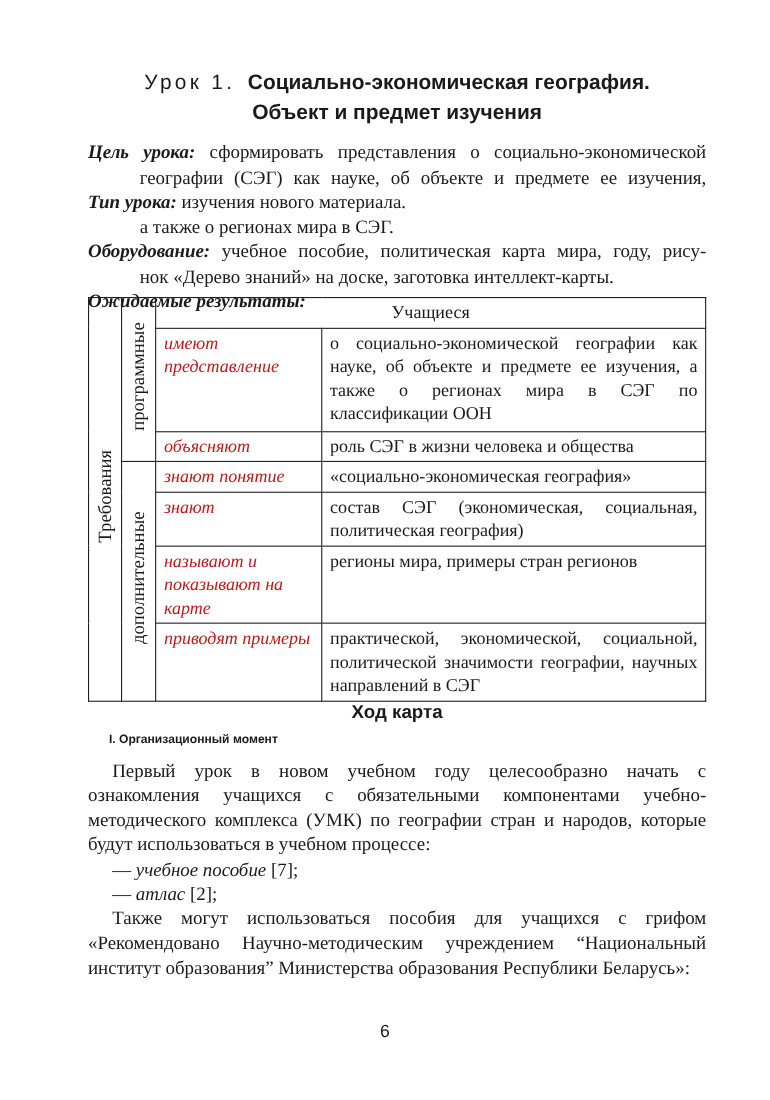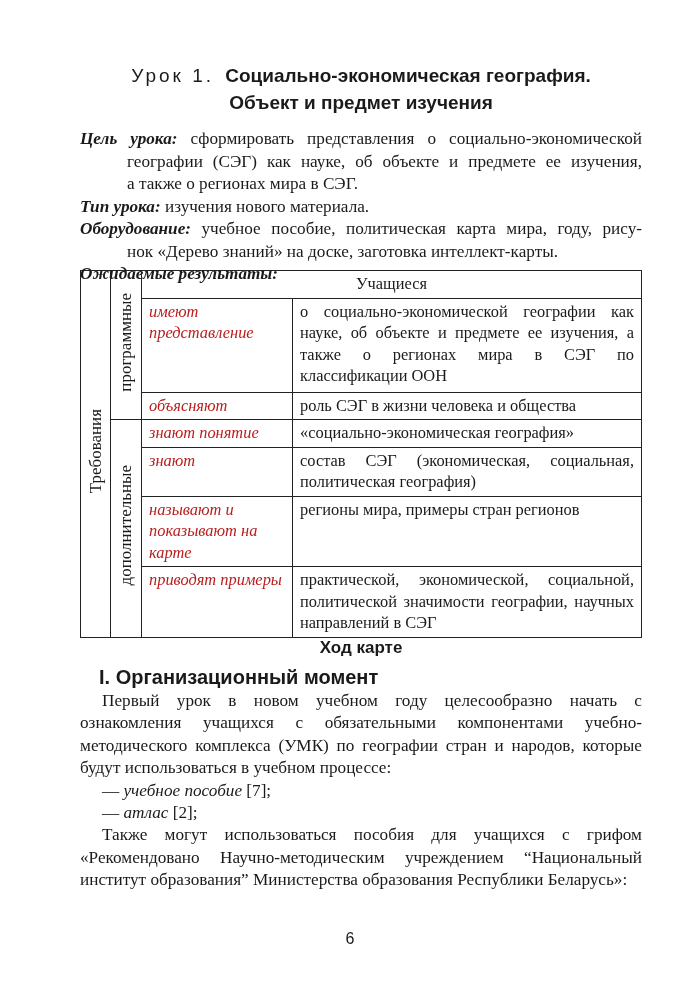--- a/index.html
+++ b/index.html
@@ -22,21 +22,21 @@
     table.req td { border: 1.3px solid #222; vertical-align: top; padding: 2px 7px 3px 7px; }
     td.vert { padding: 0 !important; vertical-align: middle !important; text-align: center; }
     .vtext { writing-mode: vertical-rl; transform: rotate(180deg); display: inline-block; white-space: nowrap; font-size: 17px; }
     td.verb { font-style: italic; width: 136px; color: #b91c1c; }
     td.desc { text-align: justify; }
     td.head { text-align: center; padding: 2px 7px 1px 7px; }
 
     .h-center { position: absolute; left: 80px; width: 562px; top: 638px; text-align: center;
       font-family: "Liberation Sans", sans-serif; font-weight: bold; font-size: 17px; }
     .h-section { position: absolute; left: 99px; top: 666px; font-family: "Liberation Sans", sans-serif;
-      font-weight: bold; font-size: 20px; }
+      font-weight: bold; font-size: 11px; }
 
     .body-text { position: absolute; left: 80px; width: 562px; top: 690px; font-family: "Liberation Serif", serif;
       font-size: 17.2px; line-height: 22.4px; }
     .body-text p { margin: 0; text-align: justify; text-indent: 22px; }
     .body-text .li { padding-left: 22px; }
     .body-text .li i { font-style: italic; }
 
     .page-num { position: absolute; left: 0; width: 700px; top: 930px; text-align: center;
       font-family: "Liberation Sans", sans-serif; font-size: 16px; }
   </style>
@@ -50,25 +50,25 @@
   </div>
   <div class="lesson-name">Объект и предмет изучения</div>
 </div>
 
 <div class="meta" style="top:118px;margin-top:10px;">
   <span class="line just">
     <span class="lbl">Цель урока:</span>
     <span>сформировать представления о социально-экономической</span>
   </span>
   <span class="line indent just">географии (СЭГ) как науке, об объекте и предмете ее изучения,</span>
-  <span class="line indent">а также о регионах мира в СЭГ.</span>
   <span class="line">
     <span class="lbl">Тип урока:</span>
     <span>изучения нового материала.</span>
   </span>
+  <span class="line indent">а также о регионах мира в СЭГ.</span>
   <span class="line just">
     <span class="lbl">Оборудование:</span>
     <span>учебное пособие, политическая карта мира, году, рису-</span>
   </span>
   <span class="line indent">нок «Дерево знаний» на доске, заготовка интеллект-карты.</span>
   <span class="line lbl">Ожидаемые результаты:</span>
 </div>
 
 <table class="req">
   <colgroup>
@@ -110,21 +110,21 @@
     <td class="verb">называют и показывают на карте</td>
     <td class="desc">регионы мира, примеры стран регионов</td>
   </tr>
   <tr style="height:63px;">
     <td class="verb">приводят примеры</td>
     <td class="desc">практической, экономической, социальной, политической значимости географии, научных направлений в СЭГ</td>
   </tr>
 </tbody>
   </table>
 
-<div class="h-center">Ход карте</div>
+<div class="h-center">Ход карта</div>
 <div class="h-section">I. Организационный момент</div>
 
 <div class="body-text">
   <p>Первый урок в новом учебном году целесообразно начать с ознакомления учащихся с обязательными компонентами учебно-методического комплекса (УМК) по географии стран и народов, которые будут использоваться в учебном процессе:</p>
   <div class="li">
     <span>—</span>
     <i>учебное пособие</i>
     <span>[7];</span>
   </div>
   <div class="li">

